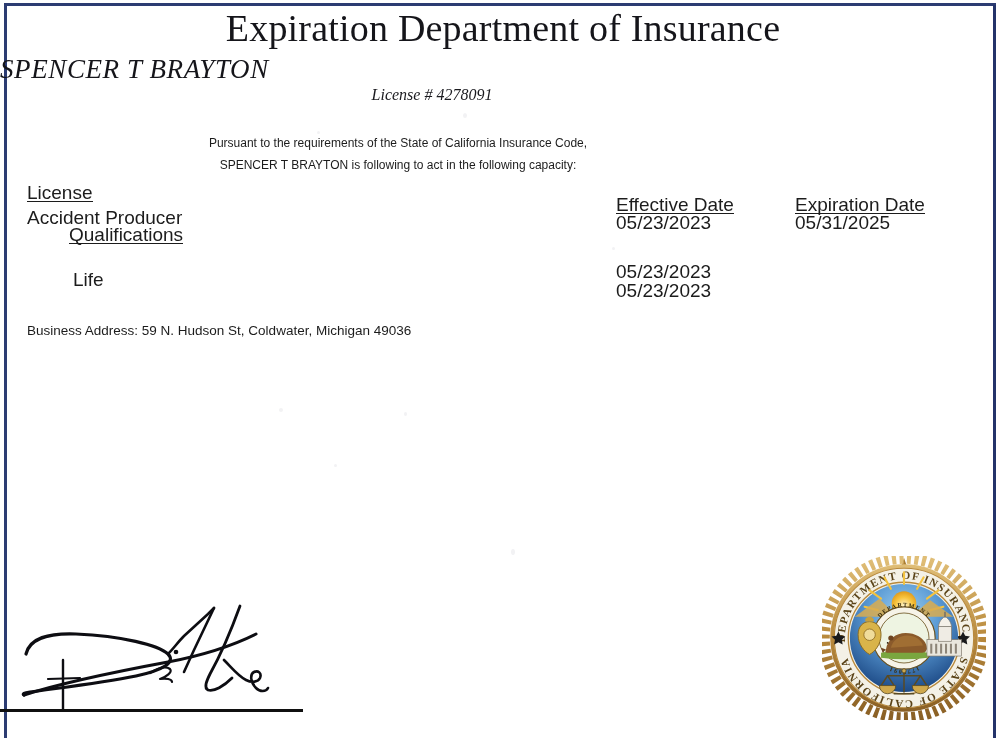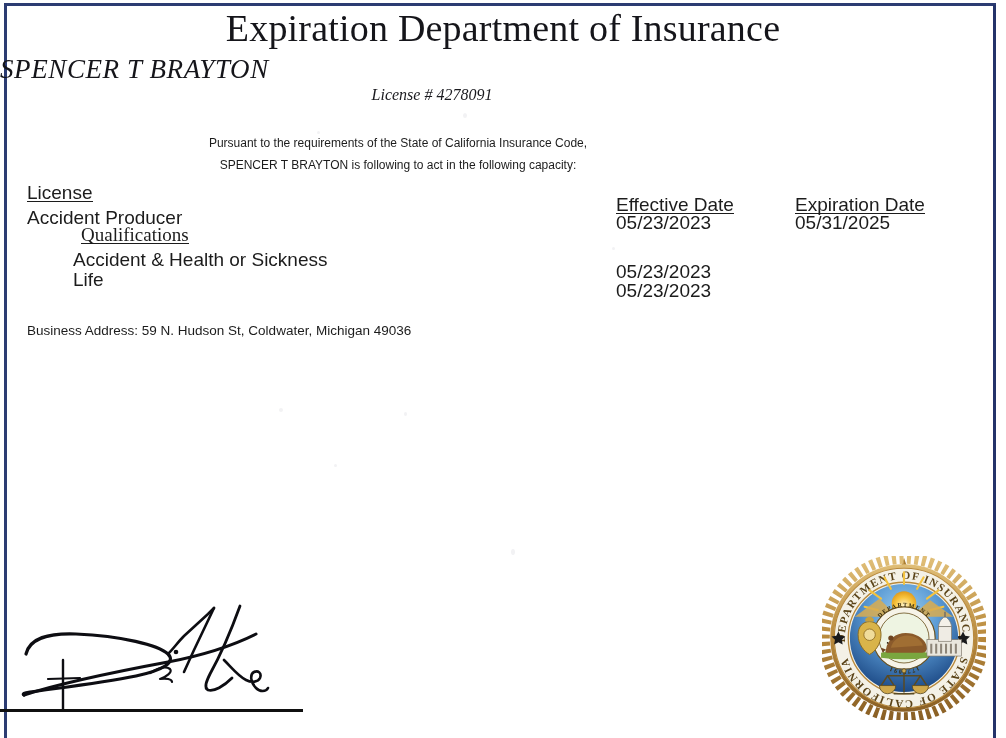--- a/index.html
+++ b/index.html
@@ -199,25 +199,24 @@
       <span class="col-exp u-head" style="top:12px;">Expiration Date</span>
     </div>
 
     <div class="lic-row" style="height:21px;">
       <span class="col-desc">Accident Producer</span>
       <span class="col-eff" style="top:5px;">05/23/2023</span>
       <span class="col-exp" style="top:5px;">05/31/2025</span>
     </div>
 
     <div class="lic-row" style="height:21px;">
-      <span class="col-desc u-head indent-1" style="padding-left:0; margin-left:54px;font-family:Liberation Serif, serif;">Qualifications</span>
+      <span class="col-desc u-head indent-1" style="padding-left:0; margin-left:42px;">Qualifications</span>
     </div>
 
     <div class="lic-row" style="height:20px;">
-      <span class="col-desc indent-1">Accident &amp; Health or Sickness</span>
       <span class="col-eff" style="top:12px;">05/23/2023</span>
     </div>
 
     <div class="lic-row" style="height:20px;">
       <span class="col-desc indent-1">Life</span>
       <span class="col-eff" style="top:11px;">05/23/2023</span>
     </div>
   </div>
 
   <div class="business-address">Business Address: 59 N. Hudson St, Coldwater, Michigan 49036</div>

